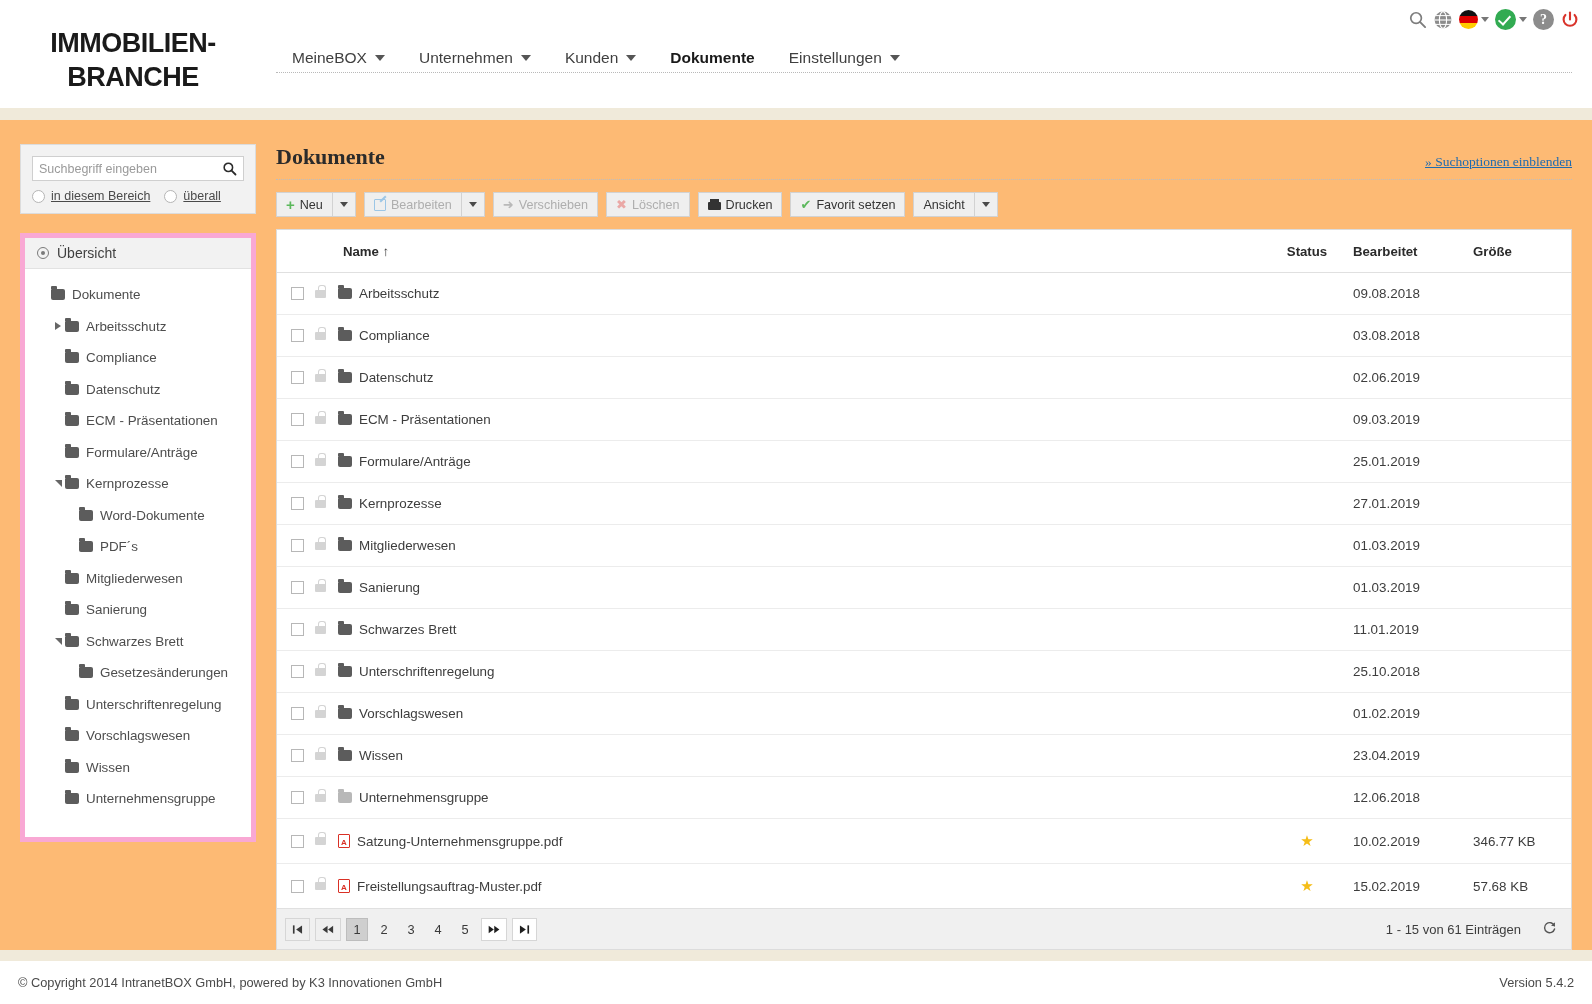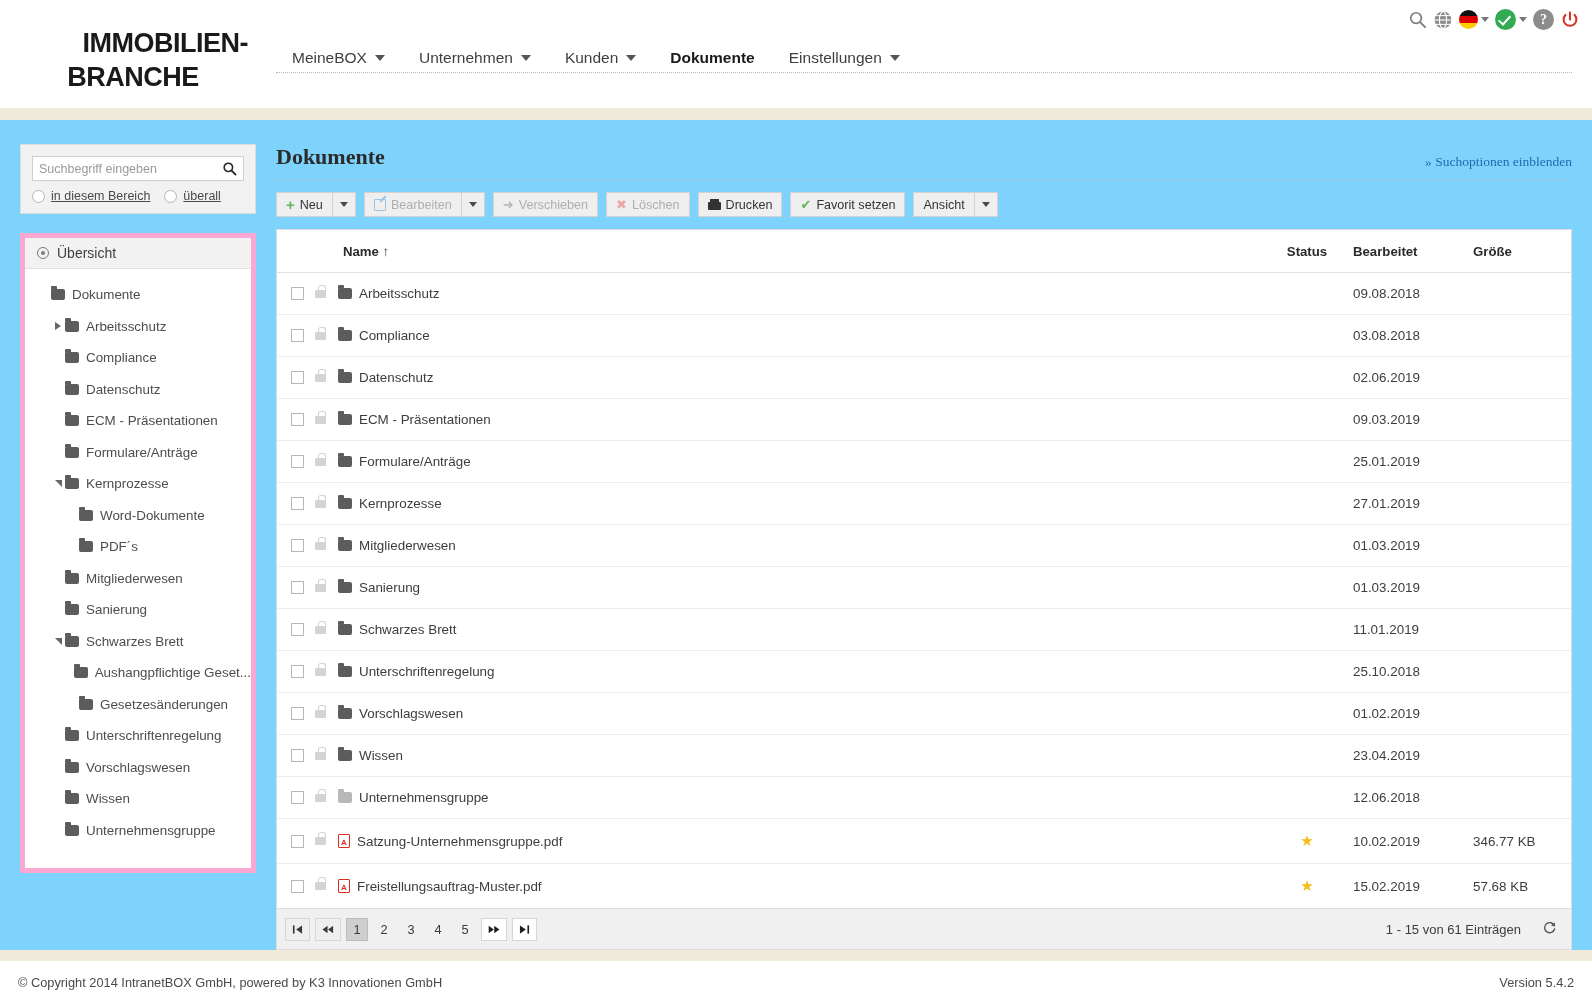--- a/index.html
+++ b/index.html
@@ -24,21 +24,21 @@
     left: 18px; top: 26px;
     width: 230px;
     font-family: "Liberation Sans Narrow", "Liberation Sans", sans-serif;
     font-weight: 700;
     font-size: 27px;
     line-height: 34px;
     letter-spacing: -0.5px;
     color: #1a1a1a;
     text-align: center;
   }
-  .brand .l1 { display: block; text-align: right; }
+  .brand .l1 { display: block; text-align: center; }
   .brand .l2 { display: block; text-align: center; }
 
   .topnav {
     position: absolute;
     left: 276px; top: 33px;
     right: 20px;
     height: 40px;
     border-bottom: 1px dotted #b9b9b9;
   }
   .topnav ul { list-style: none; margin: 16px; padding: 0; display: flex; align-items: flex-start; height: 29px; }
@@ -103,21 +103,21 @@
   .beige-band {
     height: 12px;
     background: #f0eada;
     width: 100%;
   }
 
   
   .page {
     position: relative;
     height: 830px;
-    background: #7dd3fc;
+    background: #fdba74;
     padding-top: 16px;
   }
 
   
   .sidebar { position: absolute; left: 20px; top: 24px; width: 236px; }
   .search-box {
     background: #f2f2f2;
     border: 1px solid #dcdcdc;
     padding: 11px 11px 10px 11px;
   }
@@ -206,20 +206,21 @@
   .main-title {
     font-family: "Liberation Serif", serif;
     font-weight: 700;
     font-size: 22px;
     color: #2b2b2b;
   }
   .search-opts {
     position: absolute; right: 0; bottom: 9px;
     font-size: 13.5px;
     color: #1f6bb0;
+    text-decoration: underline;
     cursor: pointer;
     font-family: "Liberation Serif", serif;
   }
 
   .toolbar { display: flex; align-items: stretch; margin-top: 12px; height: 25px; }
   .btn-group { display: flex; margin-right: 8px; }
   .btn {
     background: #efefef;
     border: 1px solid #d2d2d2;
     display: flex; align-items: center;
@@ -526,25 +527,20 @@
           <div class="tree-row" style="padding-left: 26px;">
             <span class="twisty">
               <span class="tw-down"></span>
             </span>
             <span class="folder"></span>
             <span>Schwarzes Brett</span>
           </div>
           <div class="tree-row" style="padding-left: 40px;">
             <span class="twisty"></span>
             <span class="folder"></span>
-            <span>Aushangpflichtige Geset...</span>
-          </div>
-          <div class="tree-row" style="padding-left: 40px;">
-            <span class="twisty"></span>
-            <span class="folder"></span>
             <span>Gesetzesänderungen</span>
           </div>
           <div class="tree-row" style="padding-left: 26px;">
             <span class="twisty"></span>
             <span class="folder"></span>
             <span>Unterschriftenregelung</span>
           </div>
           <div class="tree-row" style="padding-left: 26px;">
             <span class="twisty"></span>
             <span class="folder"></span>

